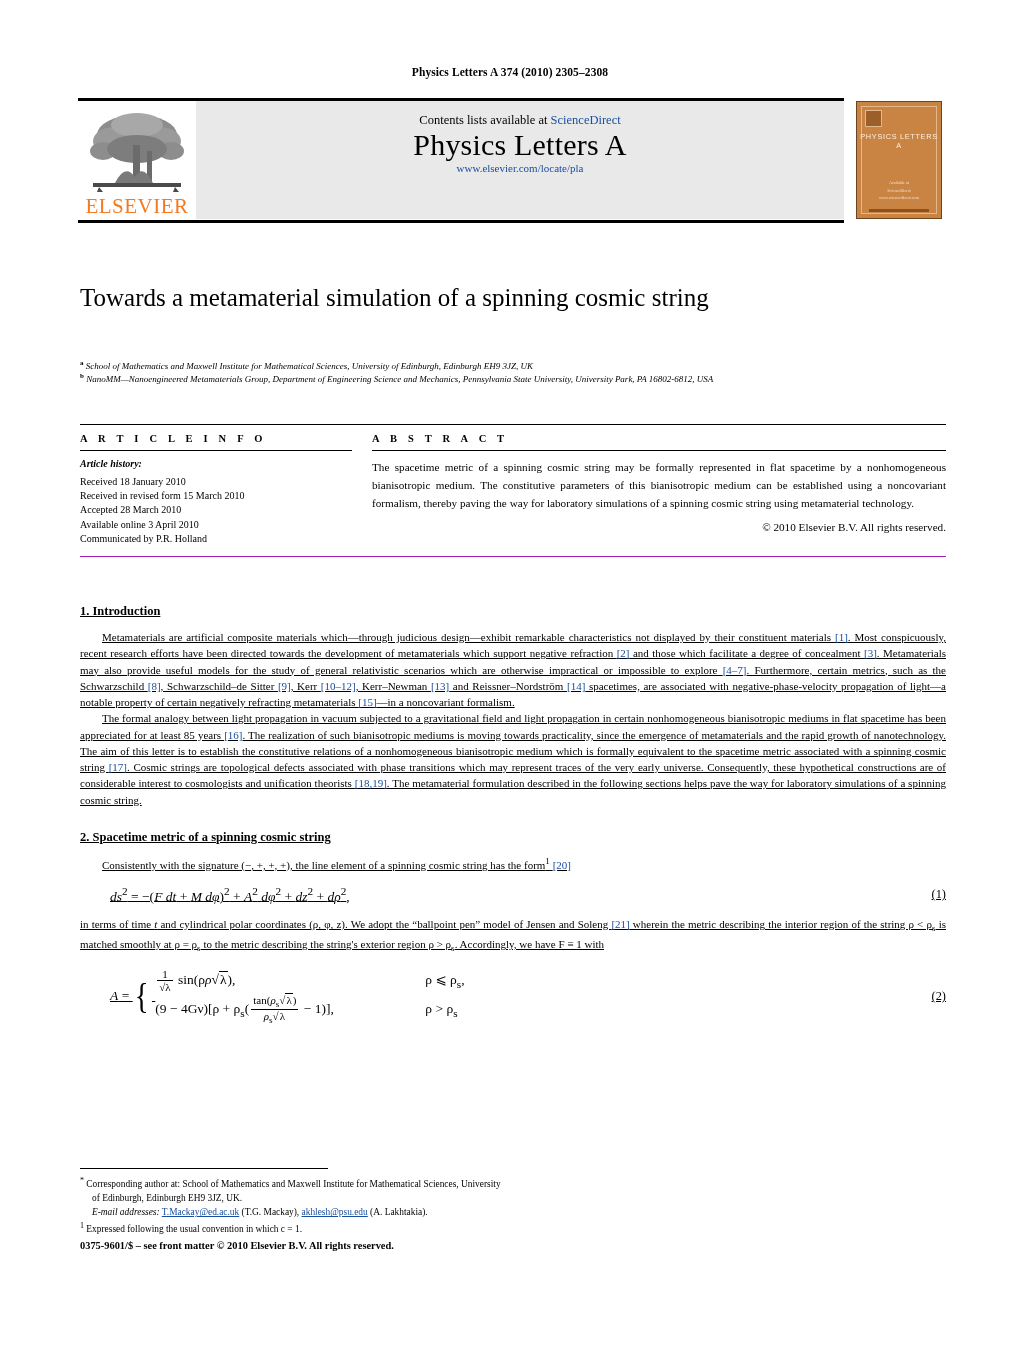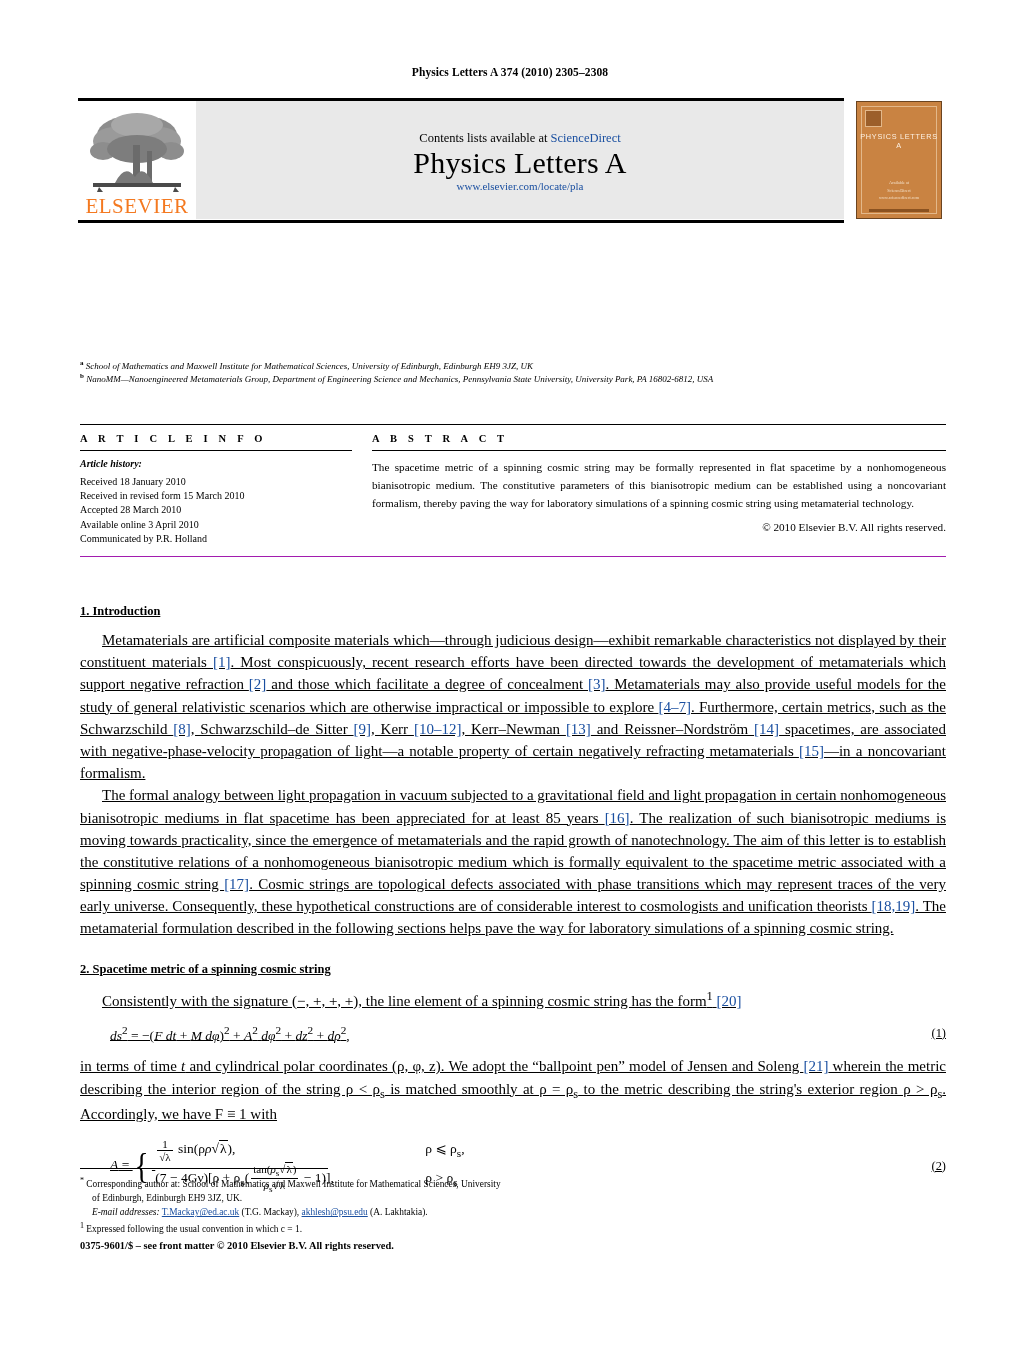--- a/index.html
+++ b/index.html
@@ -69,21 +69,21 @@
     margin-top: 1px;
     text-align: right;
   }
   .mast-center {
     flex: 1 1 auto;
     background: #e9e9e9;
     position: relative;
     display: flex;
     flex-direction: column;
     align-items: center;
-    justify-content: center;
+    justify-content: flex-start;
     padding: 12px 0 10px 0;
     box-sizing: border-box;
   }
   .contents-line {
     font-size: 12.5px;
     color: #000;
   }
   .contents-line .sd {
     color: #1a4fa0;
   }
@@ -245,21 +245,21 @@
     width: 866px;
     text-decoration: underline;
   }
   h2.section {
     font-size: 12.5px;
     font-weight: bold;
     margin: 0 0 10px 0;
   }
   h2.section.sp { margin-top: 22px; }
   p.para {
-    font-size: 15px;
+    font-size: 11px;
     line-height: 1.48;
     text-align: justify;
     margin: 0 0 0 0;
     text-indent: 22px;
     hyphens: auto;
   }
   p.para.noindent { text-indent: 0; }
   .ref { color: #1a4fa0; }
   .eqrow {
     display: flex;
@@ -397,20 +397,21 @@
             <div>www.sciencedirect.com</div>
           </div>
           <div class="cover-bar"></div>
         </div>
       </div>
 
     </div>
     <div class="mast-rule-bottom"></div>
   </div>
 
+  <div class="article-title">Towards a metamaterial simulation of a spinning cosmic string</div>
 
 
   <div class="affil a">
     <sup>a</sup>
     <span>School of Mathematics and Maxwell Institute for Mathematical Sciences, University of Edinburgh, Edinburgh EH9 3JZ, UK</span>
   </div>
   <div class="affil b">
     <sup>b</sup>
     <span>NanoMM—Nanoengineered Metamaterials Group, Department of Engineering Science and Mechanics, Pennsylvania State University, University Park, PA 16802-6812, USA</span>
   </div>
@@ -462,21 +463,21 @@
         <span class="cases">
           <span class="case-line">
             <span class="case-expr">
               <span class="frac"><span class="num">1</span><span class="den">√<span style="border-top:1px solid #000;">λ</span></span></span>
               <span>sin(ρ</span><i class="math">ρ</i>√<span class="sqrt">λ</span>),
             </span>
             <span class="case-cond"><span>ρ ⩽ ρ</span><sub>s</sub>,</span>
           </span>
           <span class="case-line">
             <span class="case-expr">
-              <span>(7 − 4Gν)[ρ + ρ</span><sub>s</sub>(<span class="frac"><span class="num">tan(<i>ρ</i><sub>s</sub>√<span class="sqrt">λ</span>)</span><span class="den"><i>ρ</i><sub>s</sub>√<span class="sqrt">λ</span></span></span> − 1)],
+              <span>(9 − 4Gν)[ρ + ρ</span><sub>s</sub>(<span class="frac"><span class="num">tan(<i>ρ</i><sub>s</sub>√<span class="sqrt">λ</span>)</span><span class="den"><i>ρ</i><sub>s</sub>√<span class="sqrt">λ</span></span></span> − 1)],
             </span>
             <span class="case-cond"><span>ρ &gt; ρ</span><sub>s</sub></span>
           </span>
         </span>
       </div>
       <div class="eqnum">(2)</div>
     </div>
 
   </div>
 

